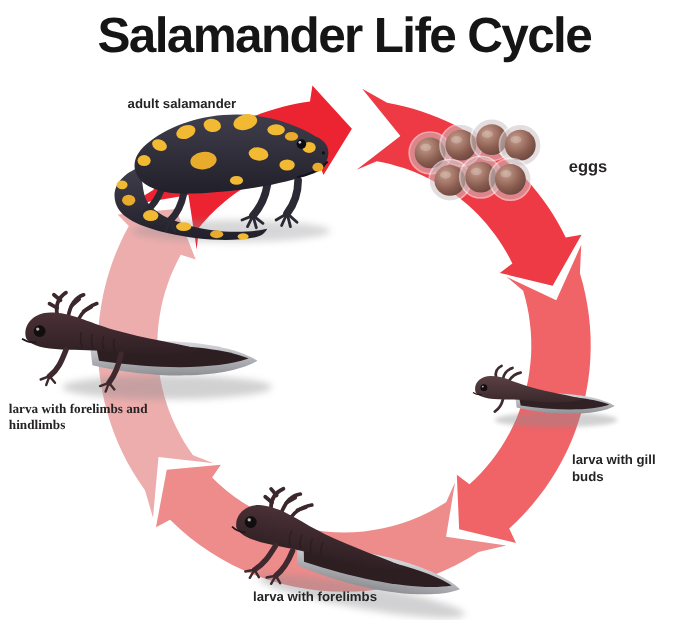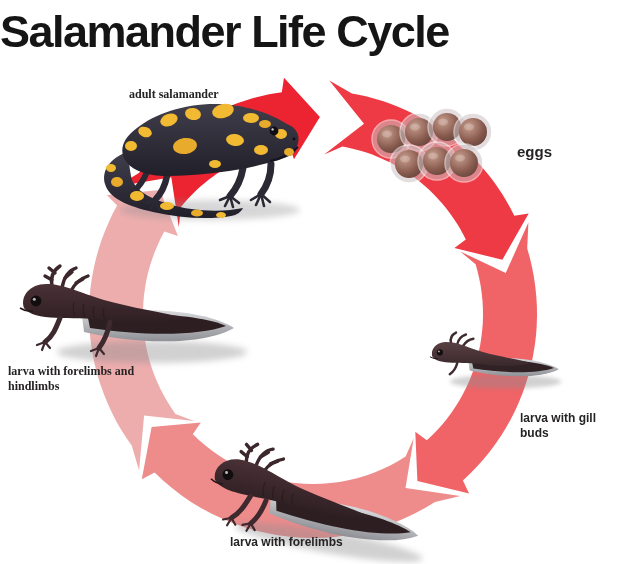--- a/index.html
+++ b/index.html
@@ -2,21 +2,21 @@
 <html><head>
 <meta charset="utf-8">
 <style>
   html,body{margin:0;padding:0;}
   body{
     width:626px;height:564px;position:relative;overflow:hidden;
     background:var(--background,#ffffff);
     font-family:"Liberation Sans",sans-serif;
   }
   .page-title{
-    position:absolute;left:0;top:6px;width:626px;text-align:left;
+    position:absolute;left:0;top:6px;width:626px;text-align:center;
     font-size:45px;font-weight:800;letter-spacing:-1.5px;
     color:var(--title,#161515);
   }
   .diagram{position:absolute;left:0;top:0;width:626px;height:564px;}
   .stage-label{
     position:absolute;
     font-size:12px;font-weight:bold;color:var(--label,#262324);
     line-height:1.28;
   }
   .stage-label.eggs{font-size:15px;}
@@ -254,17 +254,17 @@
           <path d="M87,80 L84,88"></path>
           <path d="M87,80 L92,86"></path>
         </g>
     </g>
     <circle cx="24" cy="33" r="5.4" fill="#120d0e"></circle>
     <circle cx="22.3" cy="31.2" r="1.5" fill="#ffffff" opacity="0.7"></circle>
     <path d="M8,40 Q14,44 21,43" stroke="#241719" stroke-width="1.6" fill="none"></path>
   </g>
 </svg>
 
-<div class="stage-label" style="left:129px;top:87px;font-family:Liberation Serif, serif;">adult salamander</div>
+<div class="stage-label" style="left:116px;top:87px;">adult salamander</div>
 <div class="stage-label eggs" style="left:517px;top:142px;">eggs</div>
 <div class="stage-label" style="left:520px;top:411px;">larva with gill buds</div>
 <div class="stage-label center" style="left:230px;top:535px;width:190px;">larva with forelimbs</div>
 <div class="stage-label" style="left:8px;top:364px;width:138px;font-family:Liberation Serif, serif;">larva with forelimbs and hindlimbs</div>
 
 </body></html>

